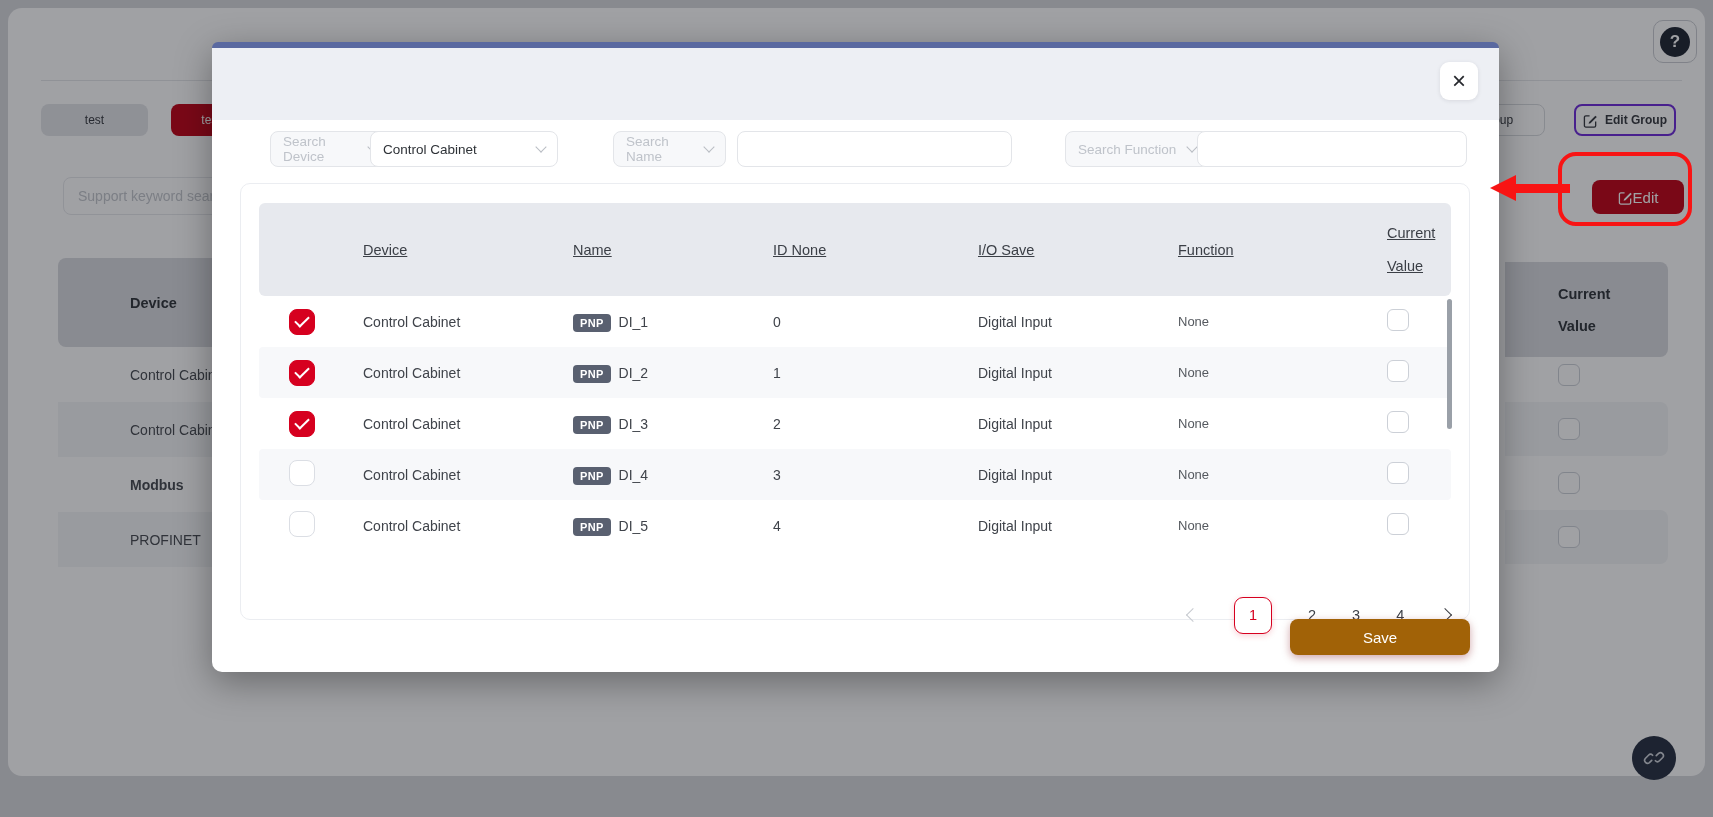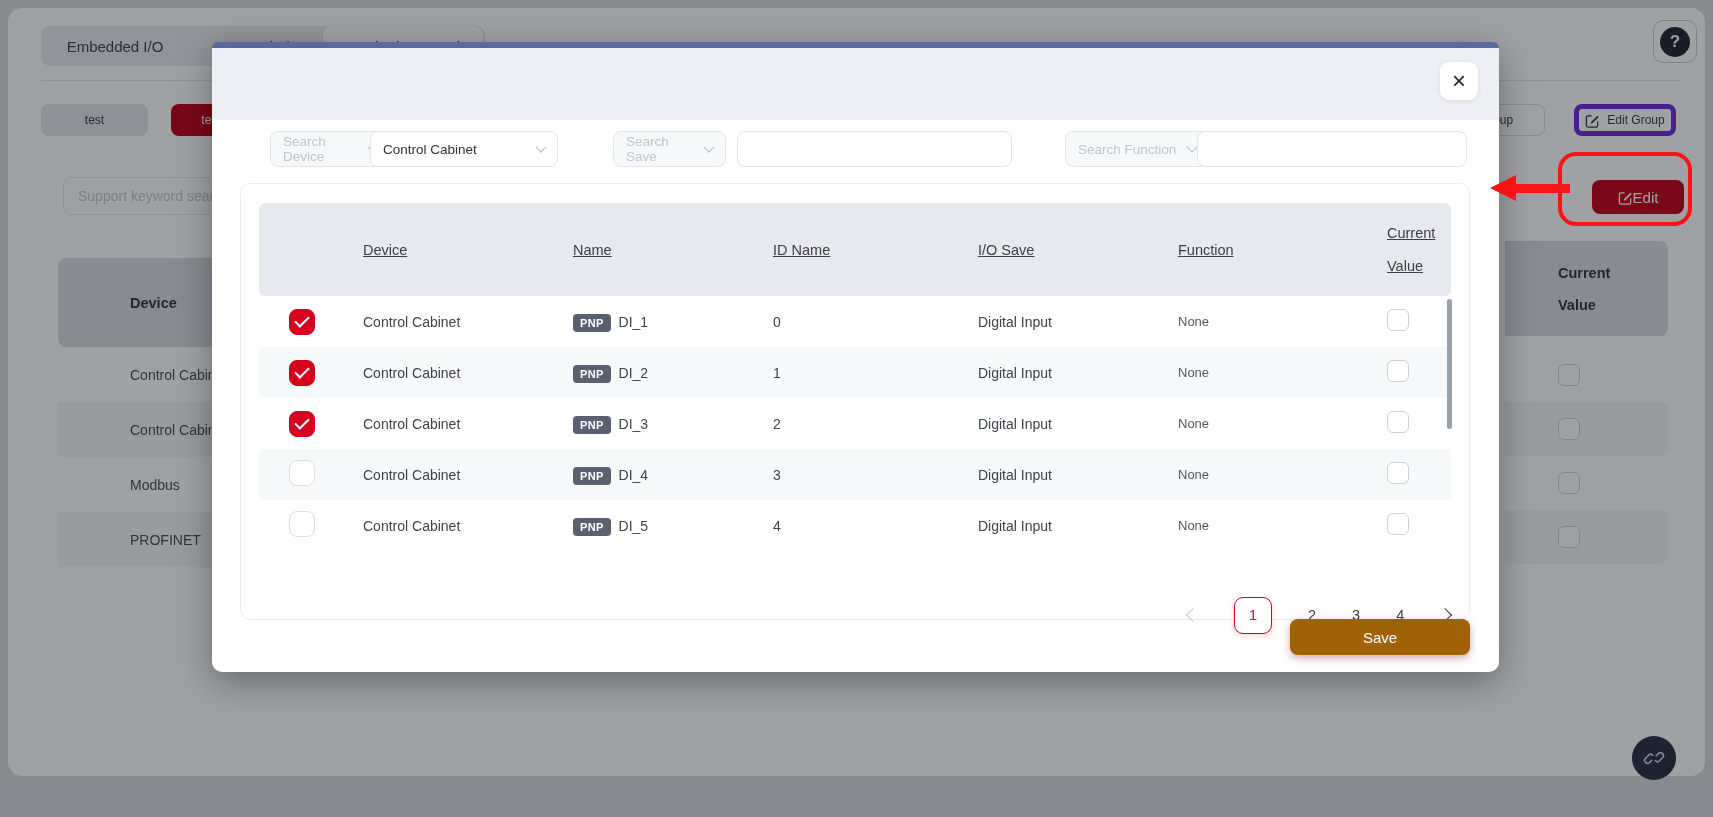--- a/index.html
+++ b/index.html
@@ -14,27 +14,27 @@
   .tab.t2{width:134px;}
   .tab.t3{width:160px;}
   .tab.active{background:#ffffff;box-shadow:0 1px 3px rgba(40,44,52,.18);color:#26282d;}
   #tab-divider{position:absolute;left:33px;top:72px;width:1641px;height:1px;background:#e5e6ea;}
   #help-btn{position:absolute;left:1645px;top:12px;width:44px;height:43px;border:1px solid #caccd2;border-radius:10px;background:#fff;display:flex;align-items:center;justify-content:center;}
   #help-circle{width:30px;height:30px;border-radius:50%;background:#1d2330;color:#fff;font-size:17px;font-weight:bold;display:flex;align-items:center;justify-content:center;}
   .btn{display:flex;align-items:center;justify-content:center;border-radius:8px;font-size:12px;}
   #btn-test-gray{position:absolute;left:33px;top:96px;width:107px;height:32px;background:#e3e4e8;color:#35383e;}
   #btn-test-red{position:absolute;left:163px;top:96px;width:80px;height:32px;background:#c00014;color:#fff;}
   #btn-group{position:absolute;left:1440px;top:96px;width:97px;height:32px;background:#fff;border:1px solid #d8dade;color:#33363c;}
-  #btn-edit-group{position:absolute;left:1566px;top:96px;width:102px;height:32px;background:#fff;border:5px solid #6d28d9;color:#33363c;gap:7px;}
+  #btn-edit-group{position:absolute;left:1566px;top:96px;width:102px;height:32px;background:#fff;border:2px solid #6d28d9;color:#33363c;gap:7px;font-weight:bold;}
   #btn-edit{position:absolute;left:1584px;top:172px;width:92px;height:34px;background:#c00014;color:#fff;gap:0;font-size:15px;}
   #bg-search{position:absolute;left:55px;top:169px;width:208px;height:38px;background:#fff;border:1px solid #e7e8ec;border-radius:8px;display:flex;align-items:center;padding:0 14px;font-size:14px;color:#c3c6cc;}
   #bg-dev-header{position:absolute;left:50px;top:250px;width:218px;height:89px;background:#d9dbe0;border-radius:8px 0 0 8px;display:flex;align-items:center;padding-left:72px;font-size:14.5px;font-weight:bold;color:#2e3238;}
   .bg-row{position:absolute;left:50px;width:218px;height:55px;display:flex;align-items:center;padding-left:72px;font-size:14px;color:#45494f;}
   .bg-row.alt{background:#f4f5f7;}
-  #bg-val-header{position:absolute;left:1497px;top:233px;width:163px;height:95px;background:#d9dbe0;border-radius:0 8px 8px 0;display:flex;flex-direction:column;justify-content:center;padding-left:53px;font-size:14.5px;font-weight:bold;color:#2e3238;line-height:32px;}
+  #bg-val-header{position:absolute;left:1497px;top:254px;width:163px;height:95px;background:#d9dbe0;border-radius:0 8px 8px 0;display:flex;flex-direction:column;justify-content:center;padding-left:53px;font-size:14.5px;font-weight:bold;color:#2e3238;line-height:32px;}
   .bg-val-strip{position:absolute;left:1497px;width:163px;height:54px;}
   .bg-val-strip.alt{background:#f4f5f7;border-radius:0 8px 8px 0;}
   .cbx{width:22px;height:22px;border-radius:6px;background:#fff;border:1.5px solid #ccd0d7;display:inline-flex;align-items:center;justify-content:center;}
   #float-btn{position:absolute;left:1624px;top:728px;width:44px;height:44px;border-radius:50%;background:#252e40;display:flex;align-items:center;justify-content:center;}
 
   
   #overlay{position:absolute;left:0;top:0;width:1713px;height:817px;background:rgba(18,21,28,0.40);z-index:10;}
 
   
   #modal{position:absolute;left:212px;top:42px;width:1287px;height:630px;background:#fff;border-radius:10px;z-index:20;box-shadow:0 10px 36px rgba(0,0,0,.35);}
@@ -80,25 +80,20 @@
   #ann-arrow-head{position:absolute;left:1490px;top:175px;width:0;height:0;border-top:13px solid transparent;border-bottom:13px solid transparent;border-right:26px solid #f81414;z-index:30;}
 
   .icon-svg{display:block;}
 </style>
 </head>
 <body>
 
 <div id="stage">
 
   <div id="card">
-    <div id="tabbar">
-      <div class="tab t1">Embedded I/O</div>
-      <div class="tab t2">Expanded</div>
-      <div class="tab t3 active">Monitoring Board</div>
-    </div>
     <div id="tab-divider"></div>
     <div id="help-btn">
       <div id="help-circle">?</div>
     </div>
 
     <div id="btn-test-gray" class="btn">test</div>
     <div id="btn-test-red" class="btn">test</div>
     <div id="btn-group" class="btn">Group</div>
     <div id="btn-edit-group" class="btn">
       <svg class="icon-svg" width="15" height="15" viewBox="0 0 16 16">
@@ -113,21 +108,21 @@
           <path d="M6.5 9.5 L13.2 2.8 L14.7 4.3 L8 11 L6 11.5 Z" fill="#ffffff"></path>
         </svg>
       <span>Edit</span>
     </div>
 
     <div id="bg-search">Support keyword searc</div>
     <div id="bg-dev-header">Device</div>
     <div id="bg-device-rows">
         <div class="bg-row" style="top: 339px;">Control Cabinet</div>
         <div class="bg-row alt" style="top: 394px;">Control Cabinet</div>
-        <div class="bg-row" style="top: 449px;">Modbus</div>
+        <div class="bg-row" style="top: 449px; font-weight: bold;">Modbus</div>
         <div class="bg-row alt" style="top: 504px;">PROFINET</div>
       </div>
 
     <div id="bg-val-header">
       <span>Current</span>
       <span>Value</span>
     </div>
     <div id="bg-val-strips">
         <div class="bg-val-strip" style="top: 340px;">
           <span class="cbx" style="position: absolute; left: 53px; top: 16px;"></span>
@@ -162,36 +157,36 @@
 
     <div class="fsel" style="left:26px;width:120px;margin-left:32px;">
       <span>Search Device</span>
       <span class="chev"></span>
     </div>
     <div class="fsel value" style="left:158px;width:188px;">
       <span>Control Cabinet</span>
       <span class="chev"></span>
     </div>
     <div class="fsel" style="left:401px;width:113px;">
-      <span>Search Save</span>
+      <span>Search Name</span>
       <span class="chev"></span>
     </div>
     <input class="finput" style="left: 525px; width: 275px;" value="">
     <div class="fsel" style="left:853px;width:144px;justify-content:space-between;">
       <span>Search Function</span>
       <span class="chev"></span>
     </div>
     <input class="finput" style="left: 985px; width: 270px;" value="">
 
     <div id="mpanel">
       <div id="mheader" class="mrow">
         <div class="hcell"></div>
         <div class="hcell">Device</div>
         <div class="hcell">Name</div>
-        <div class="hcell">ID Name</div>
+        <div class="hcell">ID None</div>
         <div class="hcell">I/O Save</div>
         <div class="hcell">Function</div>
         <div class="hcell cv">Current Value</div>
       </div>
       <div id="mtable-body">
           <div class="mrow body">
             <div class="cell c1"><span class="cb sel checked"></span></div>
             <div class="cell">Control Cabinet</div>
             <div class="cell name"><span class="badge">PNP</span><span>DI_1</span></div>
             <div class="cell">0</div>

